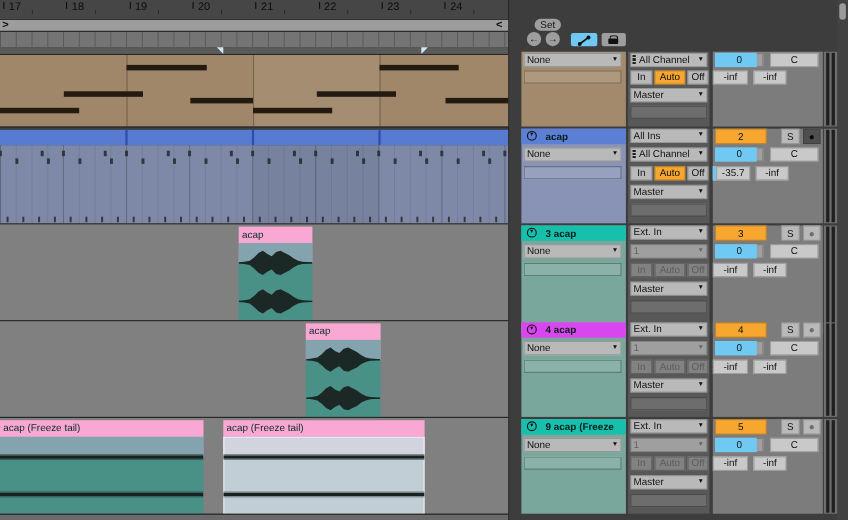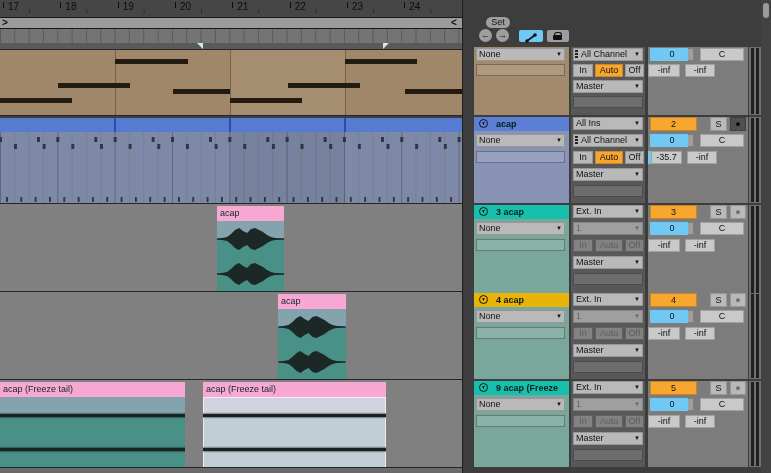--- a/index.html
+++ b/index.html
@@ -356,21 +356,21 @@
       <div class="fld" style="left:37px;top:34px;width:30px">-inf</div>
     </div>
     <div class="metercol">
         <i style="left:2px"></i>
         <i style="left:7px"></i>
       </div>
   </div>
 
   <div class="tblock" style="top:293px;height:86px">
     <div class="namecol" style="background:#7aa79c">
-      <div class="thead" style="background:#eab308">
+      <div class="thead" style="background:#d946ef">
         <i class="circ">
             <b>▼</b>
           </i>
         <span class="tname">4 acap</span>
       </div>
       <div class="dd" style="left:2px;top:17px;width:89px">
         <span>None</span>
         <span class="dda">▼</span></div>
       <div class="ebox" style="left:2px;top:34px;width:89px"></div>
     </div>

